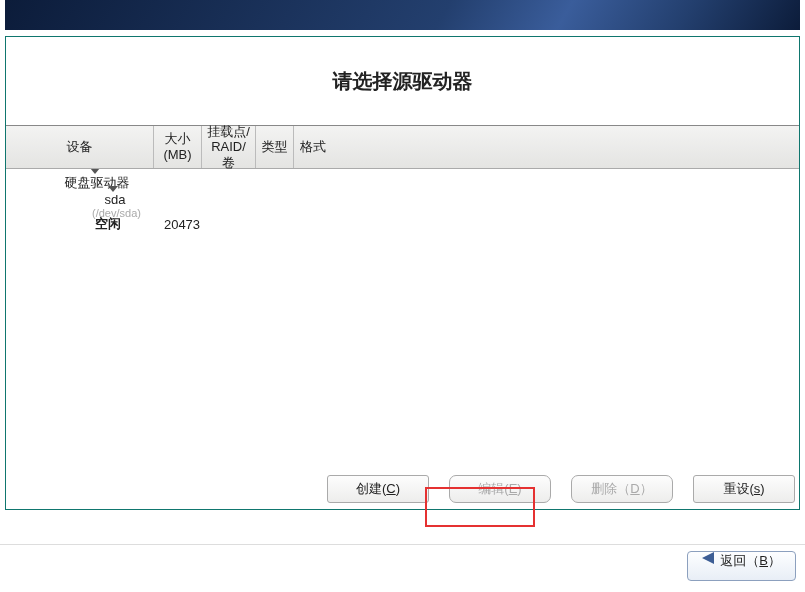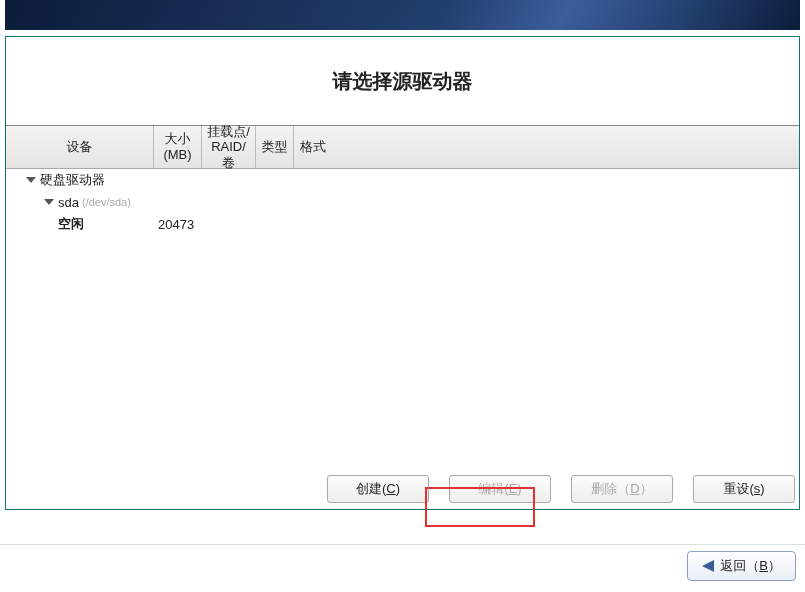--- a/index.html
+++ b/index.html
@@ -14,31 +14,31 @@
   .th.dev{width:148px;}
   .th.size{width:48px;}
   .th.mount{width:54px;}
   .th.type{width:38px;}
   .th.fmt{width:38px;border-right:none;}
   .tbody{height:300px;background:#fff;overflow:auto;}
   .row{display:flex;align-items:center;height:22px;padding-left:6px;}
   .tri{display:inline-block;width:0;height:0;border-left:5px solid transparent;border-right:5px solid transparent;border-top:6px solid #555;margin-right:4px;}
   .row .label{font-size:13px;}
   .row .dim{color:#aaa;font-size:11px;margin-left:3px;}
-  .row .col-dev{width:142px;display:flex;align-items:center;box-sizing:border-box;}
-  .row .col-size{width:48px;text-align:left;}
+  .row .col-dev{width:142px;display:flex;align-items:center;box-sizing:border-box;flex-direction:column;}
+  .row .col-size{width:48px;text-align:center;}
   .indent1{padding-left:20px;}
   .indent2{padding-left:38px;}
   .indent3{padding-left:52px;}
   .action-bar{display:flex;justify-content:flex-end;padding:6px 4px 6px 4px;gap:20px;}
   .btn{height:26px;min-width:76px;border:1px solid #aaa;border-radius:3px;background:linear-gradient(#fdfdfd,#ededec);display:flex;align-items:center;justify-content:center;font-size:13px;padding:0 12px;cursor:pointer;}
-  .btn.disabled{color:#aaa;cursor:default;}
+  .btn.disabled{color:#aaa;cursor:default;border-radius:7px;}
   .create-highlight{border:2px solid #e53131;padding:9px 31px;position:absolute;left:425px;top:487px;pointer-events:none;}
   .nav-bar{position:absolute;left:0;right:0;bottom:5px;height:42px;border-top:1px solid #ddd;display:flex;justify-content:flex-end;align-items:center;padding-right:9px;gap:10px;}
-  .nav-btn{height:28px;border:1px solid #8ca0be;border-radius:4px;background:linear-gradient(#fdfeff,#e8eef6);display:flex;align-items:center;justify-content:center;font-size:13px;padding:0 14px;cursor:pointer;}
+  .nav-btn{height:28px;border:1px solid #8ca0be;border-radius:4px;background:linear-gradient(#fdfeff,#e8eef6);display:flex;justify-content:center;font-size:13px;padding:0 14px;cursor:pointer;}
   .arrow-left{display:inline-block;width:0;height:0;border-top:6px solid transparent;border-bottom:6px solid transparent;border-right:12px solid #3d5e95;margin-right:6px;}
   .arrow-right{display:inline-block;width:0;height:0;border-top:6px solid transparent;border-bottom:6px solid transparent;border-left:12px solid #3d5e95;margin-right:6px;}
   .u{text-decoration:underline;}
 </style>
 </head>
 <body>
 
 <div class="banner"></div>
 
 <div class="panel">

